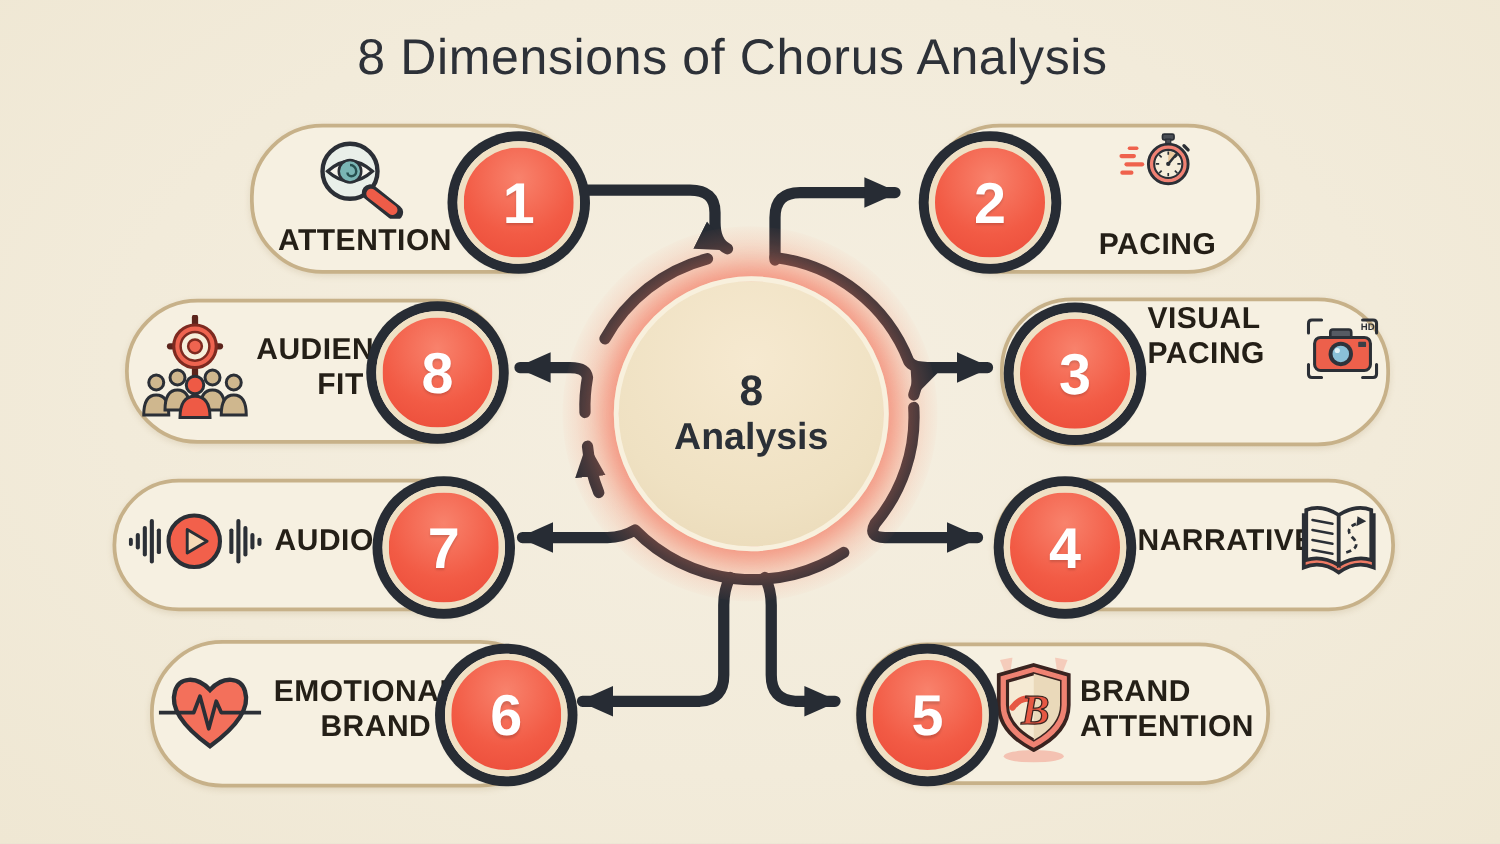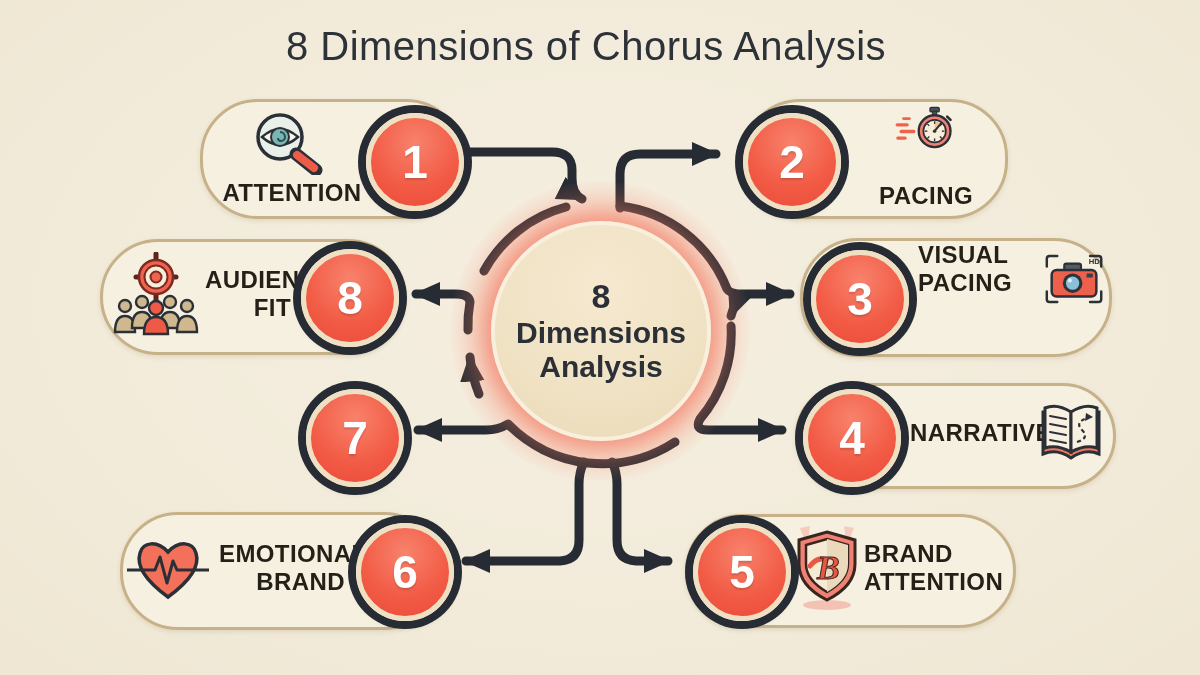--- a/index.html
+++ b/index.html
@@ -152,20 +152,41 @@
         <line x1="66" y1="39" x2="82" y2="39" stroke="#2b2f36" stroke-width="3"></line>
         <polyline points="15,39 28,39 33,26 40,52 46,30 50,39 66,39" fill="none" stroke="#2b2f36" stroke-width="3" stroke-linejoin="round" stroke-linecap="round"></polyline>
       </svg>
       <div style="margin-left:10px;width:126px;text-align:right;">
         <div class="pill-label">EMOTIONAL</div>
         <div class="pill-label">BRAND</div>
       </div>
     </div>
   </div>
 
+  <div class="pill" style="left:90px;top:383px;width:312px;height:100px;">
+    <div class="content" style="left:10px;top:0;width:196px;height:94px;align-items:center;">
+      <svg class="ico" width="114" height="54" viewBox="0 0 114 54">
+        <g fill="#2b2f36">
+          <rect x="0" y="24" width="3.5" height="7" rx="1.7"></rect>
+          <rect x="6" y="20" width="3.5" height="14" rx="1.7"></rect>
+          <rect x="12" y="14" width="3.5" height="26" rx="1.7"></rect>
+          <rect x="18" y="8" width="3.5" height="38" rx="1.7"></rect>
+          <rect x="24" y="16" width="3.5" height="22" rx="1.7"></rect>
+          <rect x="86" y="16" width="3.5" height="22" rx="1.7"></rect>
+          <rect x="92" y="8" width="3.5" height="38" rx="1.7"></rect>
+          <rect x="98" y="14" width="3.5" height="26" rx="1.7"></rect>
+          <rect x="104" y="20" width="3.5" height="14" rx="1.7"></rect>
+          <rect x="110" y="24" width="3.5" height="7" rx="1.7"></rect>
+        </g>
+        <circle cx="56" cy="27" r="22" fill="#f2604b" stroke="#2b2f36" stroke-width="3.5"></circle>
+        <path d="M50,17 L67,27 L50,37 Z" fill="#f6d9b6" stroke="#2b2f36" stroke-width="2.5" stroke-linejoin="round"></path>
+      </svg>
+      <div class="pill-label" style="margin-left:10px;">AUDIO</div>
+    </div>
+  </div>
 
   <div class="pill" style="left:100px;top:239px;width:300px;height:110px;">
     <div class="content" style="left:6px;top:0;width:182px;height:104px;align-items:center;">
       <svg class="ico" width="94" height="84" viewBox="0 0 94 84">
         <g stroke="#5c241c" stroke-width="5" stroke-linecap="round">
           <line x1="47" y1="2" x2="47" y2="8"></line>
             <line x1="47" y1="42" x2="47" y2="48"></line>
           <line x1="27" y1="25" x2="33" y2="25"></line>
             <line x1="61" y1="25" x2="67" y2="25"></line>
         </g>
@@ -209,21 +230,20 @@
       <path d="M612,462 Q617,472 617,484 V540 Q617,560 636,561 H668" marker-end="url(#ah)"></path>
       <path d="M584,462 Q579,472 579,484 V540 Q579,560 560,561 H466" marker-end="url(#ah)"></path>
       <path d="M479,394 A132,132 0 0 1 470,357" marker-end="url(#ah)"></path>
       <path d="M468,330 A132,132 0 0 1 470,302 Q469,294 456,294 H416" marker-end="url(#ah)"></path>
     </g>
   </svg>
 
   <div class="center-glow"></div>
   <div class="center-circle">
     <div class="big8">8</div>
-    <div class="ln">Dimensions</div>
     <div class="ln">Analysis</div>
   </div>
 
   <div class="badge" style="left:366px;top:113px;">
       <span>1</span>
     </div>
   <div class="badge" style="left:743px;top:113px;">
       <span>2</span>
     </div>
   <div class="badge" style="left:811px;top:250px;">

